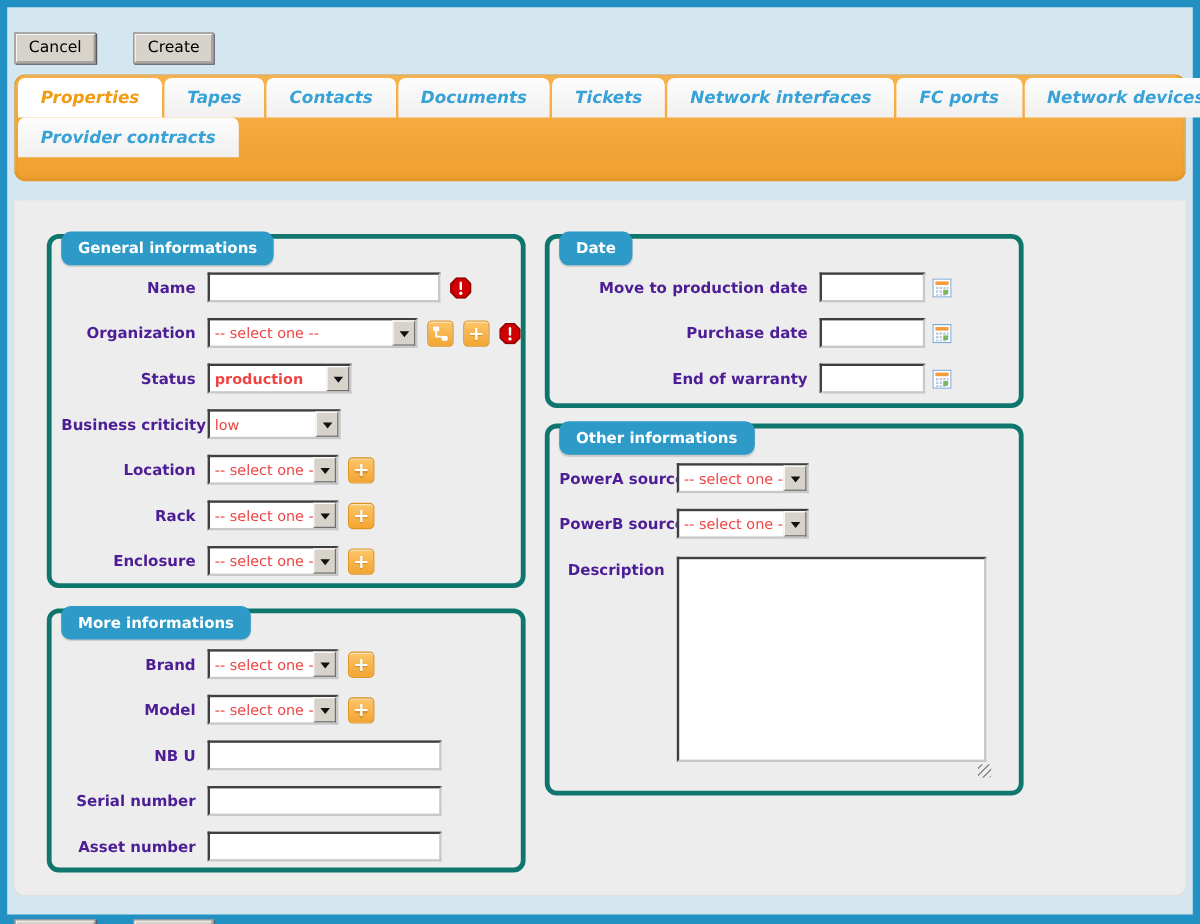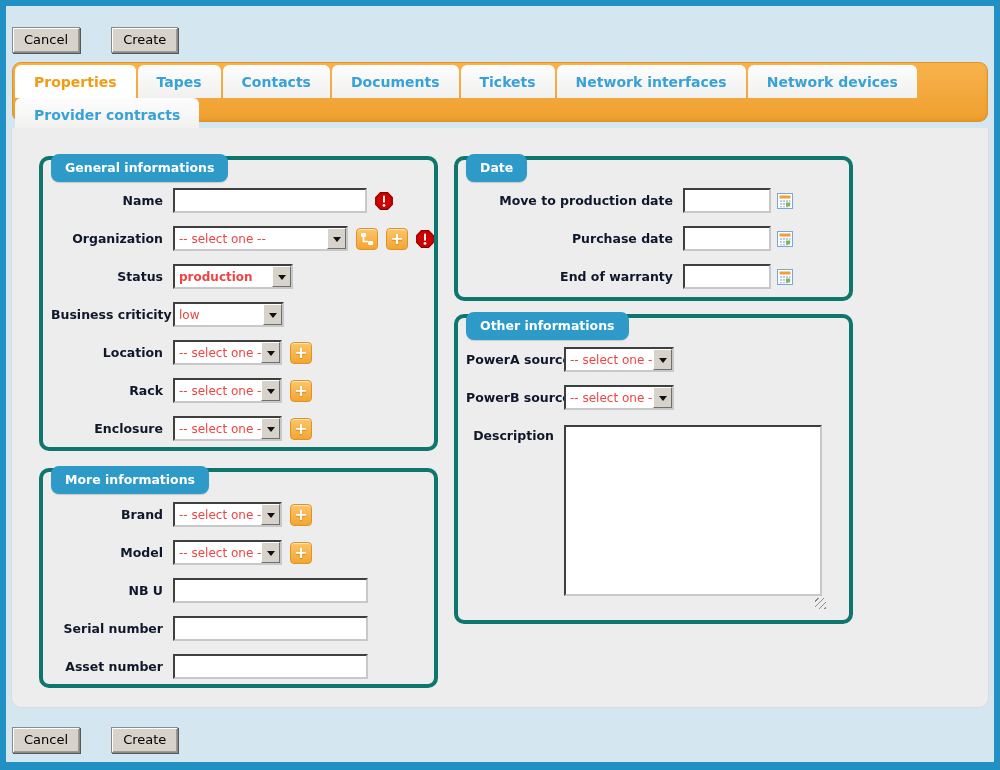--- a/index.html
+++ b/index.html
@@ -23,27 +23,28 @@
     background:#d7d3ca;
     border:1px solid #8a8a8a;
     box-shadow:inset 1px 1px 0 #ffffff, inset -1px -1px 0 #9f9b92, 1px 1px 0 #55595c;
     padding:4px 11px 5px;
     font-size:13px; color:#000;
     margin-right:26px;
     cursor:pointer;
   }
   
   .tabbar {
-    margin:10px 6px 6px 6px;
-    height:60px;
+    margin:10px 6px 16px 6px;
+    height:89px;
     border:1px solid #e19324;
     border-radius:9px;
     background:linear-gradient(#f8b24d,#efa02e);
     padding:2px 2px 0 2px;
     box-shadow:inset 0 -2px 3px rgba(150,90,0,.12);
+    font-style:italic;
   }
   .tabrow { display:flex; height:33px; }
   .tab {
     display:flex; align-items:center;
     padding:0 19px;
     margin-right:2px;
     background:linear-gradient(#fdfdfd,#f1f0ef);
     border-radius:6px 6px 0 0;
     font-weight:bold; font-size:14px; color:#38a2d6;
     white-space:nowrap; cursor:pointer;
@@ -77,21 +78,21 @@
     border-radius:8px;
     color:#fff; font-weight:bold; font-size:12.5px;
     white-space:nowrap;
     box-shadow:0 1px 1px rgba(0,0,0,.15);
   }
   .rows { padding-top:28px; }
   .frow { display:flex; align-items:center; margin:0 0 13px 8px; min-height:25px; }
   .frow.top { align-items:flex-start; }
   .flabel {
     width:112px; text-align:right;
-    font-weight:bold; font-size:12.5px; color:#0f172a;
+    font-weight:bold; font-size:12.5px; color:#4c1d95;
     margin-right:10px; white-space:nowrap; flex-shrink:0;
   }
   .fs-date .flabel  { width:207px; }
   .fs-other .flabel { width:88px; }
   .frow.top .flabel { padding-top:3px; }
   
   .tinput, .ta {
     background:#fff;
     border:2px solid;
     border-color:#3f3f3f #c8c8c8 #c8c8c8 #3f3f3f;
@@ -157,20 +158,21 @@
   </div>
 
   <div class="tabbar">
     <div class="tabrow">
       <div class="tab active">Properties</div>
       <div class="tab">Tapes</div>
       <div class="tab">Contacts</div>
       <div class="tab">Documents</div>
       <div class="tab">Tickets</div>
       <div class="tab">Network interfaces</div>
+      <div class="tab">FC ports</div>
       <div class="tab">Network devices</div>
     </div>
     <div class="tabrow">
       <div class="tab">Provider contracts</div>
     </div>
   </div>
 
   <div class="panel">
 
     <div class="fieldset fs-general">

